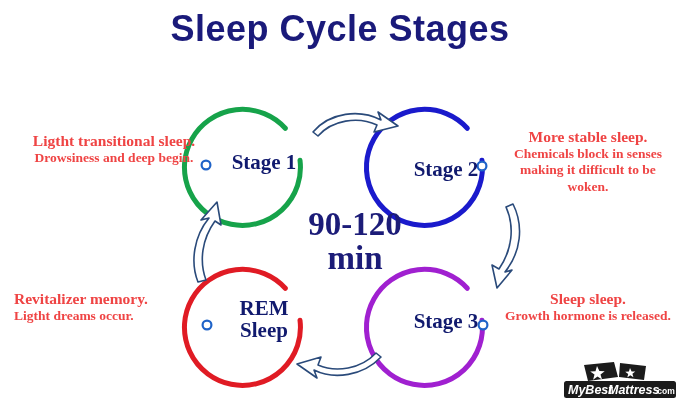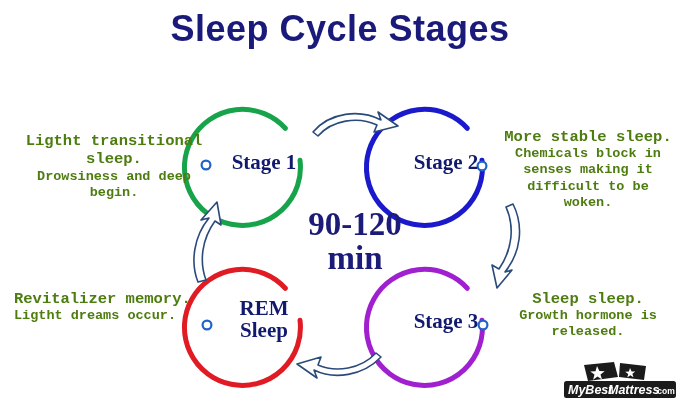--- a/index.html
+++ b/index.html
@@ -45,21 +45,21 @@
   .stage-label {
     position: absolute;
     text-align: center;
     font-family: "Liberation Serif", "DejaVu Serif", serif;
     font-weight: bold;
     color: #111a6e;
     line-height: 1.05;
     white-space: pre-line;
   }
   #stage-1-label { left: 214px; top: 151px; width: 100px; font-size: 21px; }
-  #stage-2-label { left: 396px; top: 151px; width: 100px; font-size: 21px; }
+  #stage-2-label { left: 396px; top: 158px; width: 100px; font-size: 21px; }
   #stage-3-label { left: 396px; top: 310px; width: 100px; font-size: 21px; }
   #rem-label     { left: 214px; top: 297px; width: 100px; font-size: 21px; }
 
   
   #center-duration {
     position: absolute;
     left: 290px;
     top: 208px;
     width: 130px;
     text-align: center;
@@ -67,22 +67,22 @@
     font-weight: bold;
     font-size: 33px;
     line-height: 1.02;
     color: #1c1c78;
   }
   #center-duration .dur-line2 { display: block; }
 
   
   .desc {
     position: absolute;
-    color: #4d7c0f;
-    font-family: Liberation Mono, monospace;
+    color: #ef4444;
+    font-family: Liberation Serif, serif;
   }
   .desc .desc-head {
     display: block;
     font-weight: bold;
     font-size: 15.5px;
     line-height: 1.18;
   }
   .desc .desc-body {
     display: block;
     font-weight: bold;

